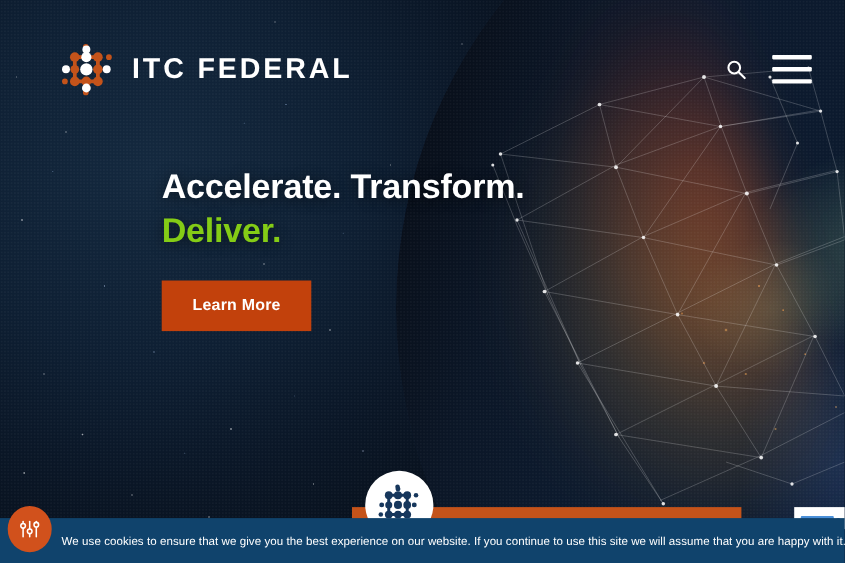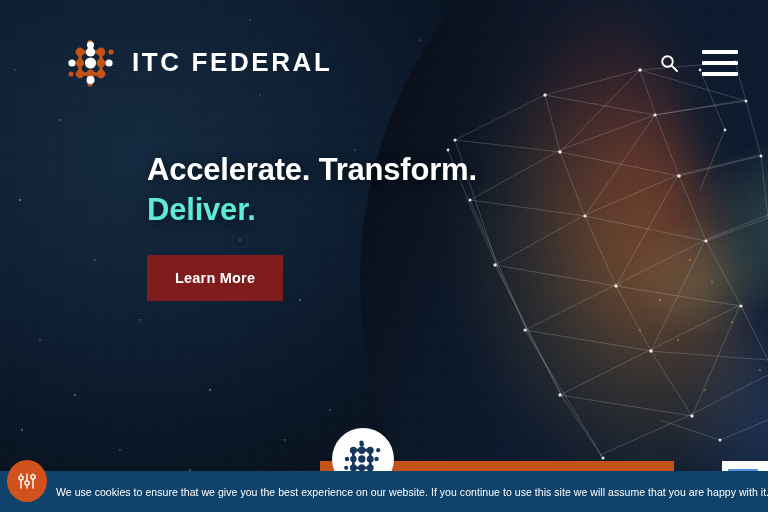--- a/index.html
+++ b/index.html
@@ -179,21 +179,21 @@
       radial-gradient(ellipse 180px 300px at 86% 40%, rgba(200,48,22,.34), transparent 72%);
     filter:blur(22px);
     transform:rotate(-16deg);
   }
   
   .mesh { position:absolute; inset:0; }
   .mesh svg { position:absolute; inset:0; width:100%; height:100%; }
 
   
   .site-header {
-    position:absolute; top:0; left:16px; right:0; height:110px;
+    position:absolute; top:0; left:4px; right:0; height:110px;
     display:flex; align-items:center; justify-content:space-between;
     padding:15px 30px 0 50px;
     z-index:20;
   }
   .brand { display:flex; align-items:center; gap:14px; }
   .brand-mark { width:52px; height:50px; flex:0 0 auto; }
   .brand-name {
     color:#ffffff; font-size:26px; font-weight:bold;
     letter-spacing:2.6px;
   }
@@ -210,30 +210,30 @@
 
   
   .hero-content {
     position:absolute; left:107px; top:150px; z-index:15; width:470px;margin-left:40px;
   }
   .headline {
     font-size:31px; font-weight:bold; line-height:1.28;
     color:#ffffff; letter-spacing:-0.2px;
     text-shadow:0 2px 12px rgba(0,0,0,.5);
   }
-  .headline .accent { color:#5eead4; display:block; }
+  .headline .accent { color:#84cc16; display:block; }
   .subcopy {
     margin-top:22px;
     font-size:17.5px; line-height:1.53; color:#f2f4f6; font-weight:400;
     letter-spacing:.1px;
     text-shadow:0 1px 8px rgba(0,0,0,.55);
   }
   .cta {
     display:inline-block; margin-top:26px;
-    background:#7f1d1d; color:#ffffff;
+    background:#c2410c; color:#ffffff;
     font-size:14.5px; font-weight:bold; letter-spacing:.2px;
     padding:15px 28px; border:none; cursor:pointer;
   }
 
   
   .bottom-band {
     position:absolute; left:320px; top:461px; width:354px; height:20px;
     background:#c4531a; z-index:12;
   }
   .badge-circle {

